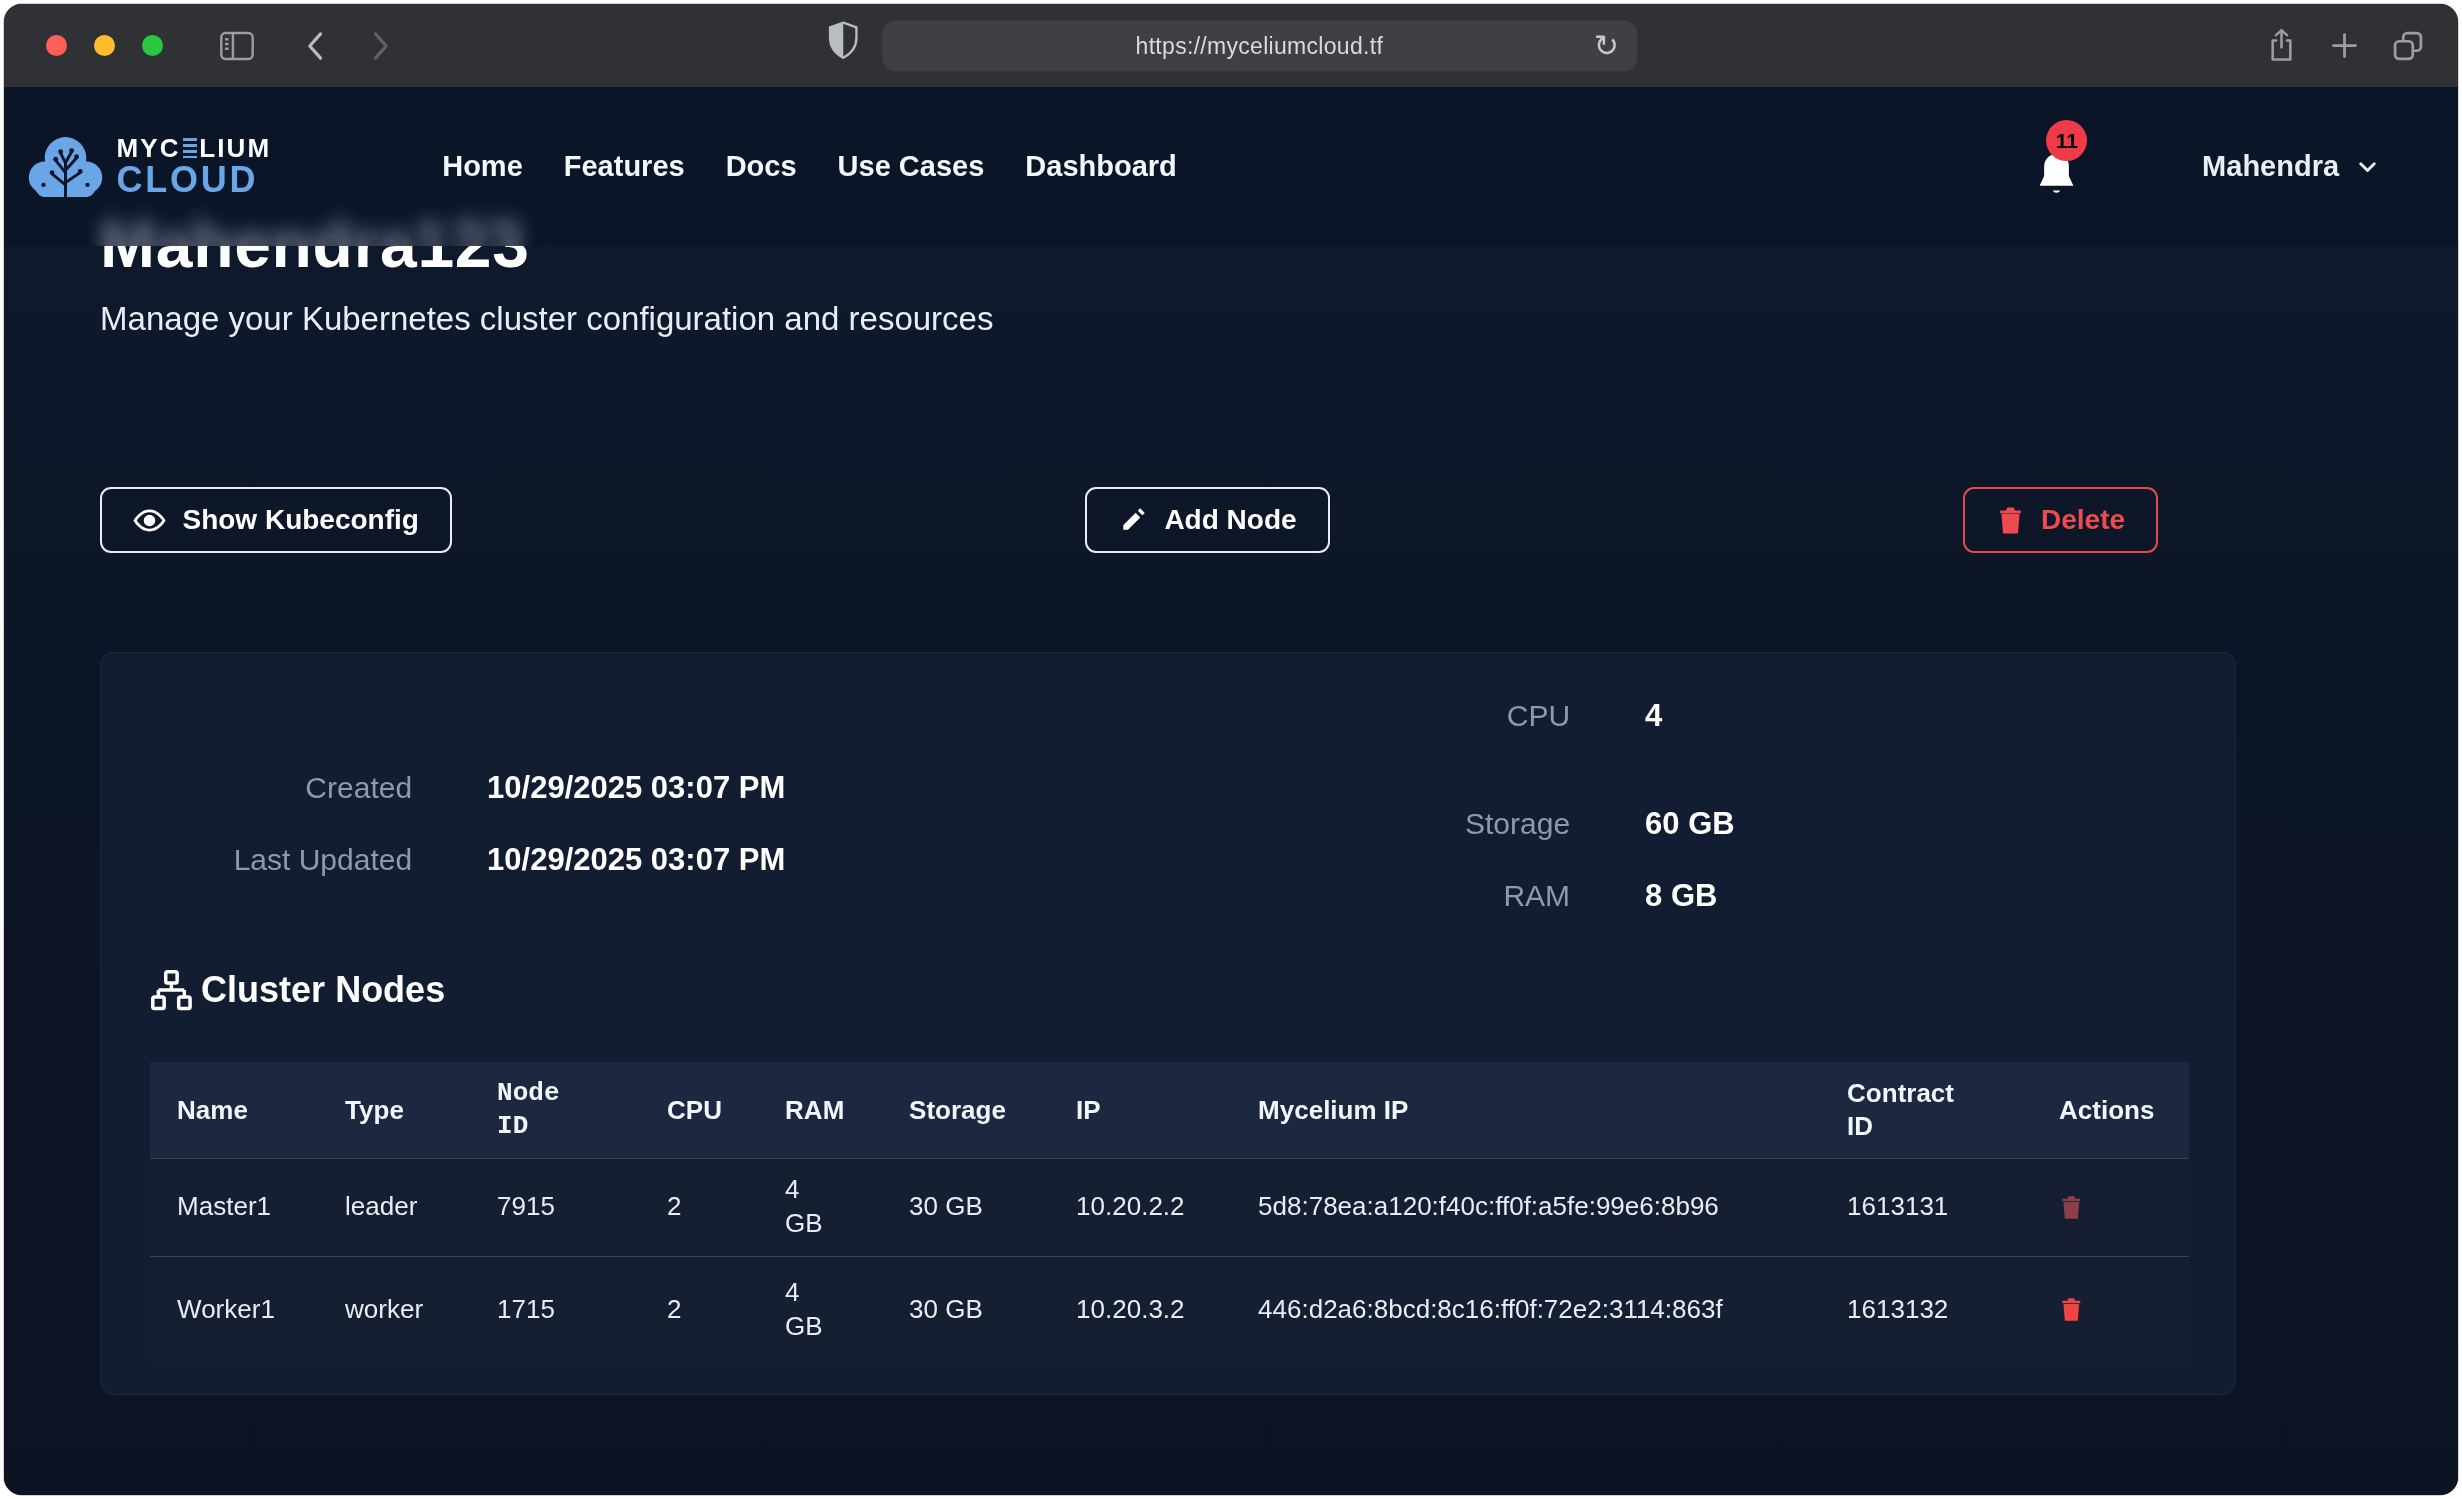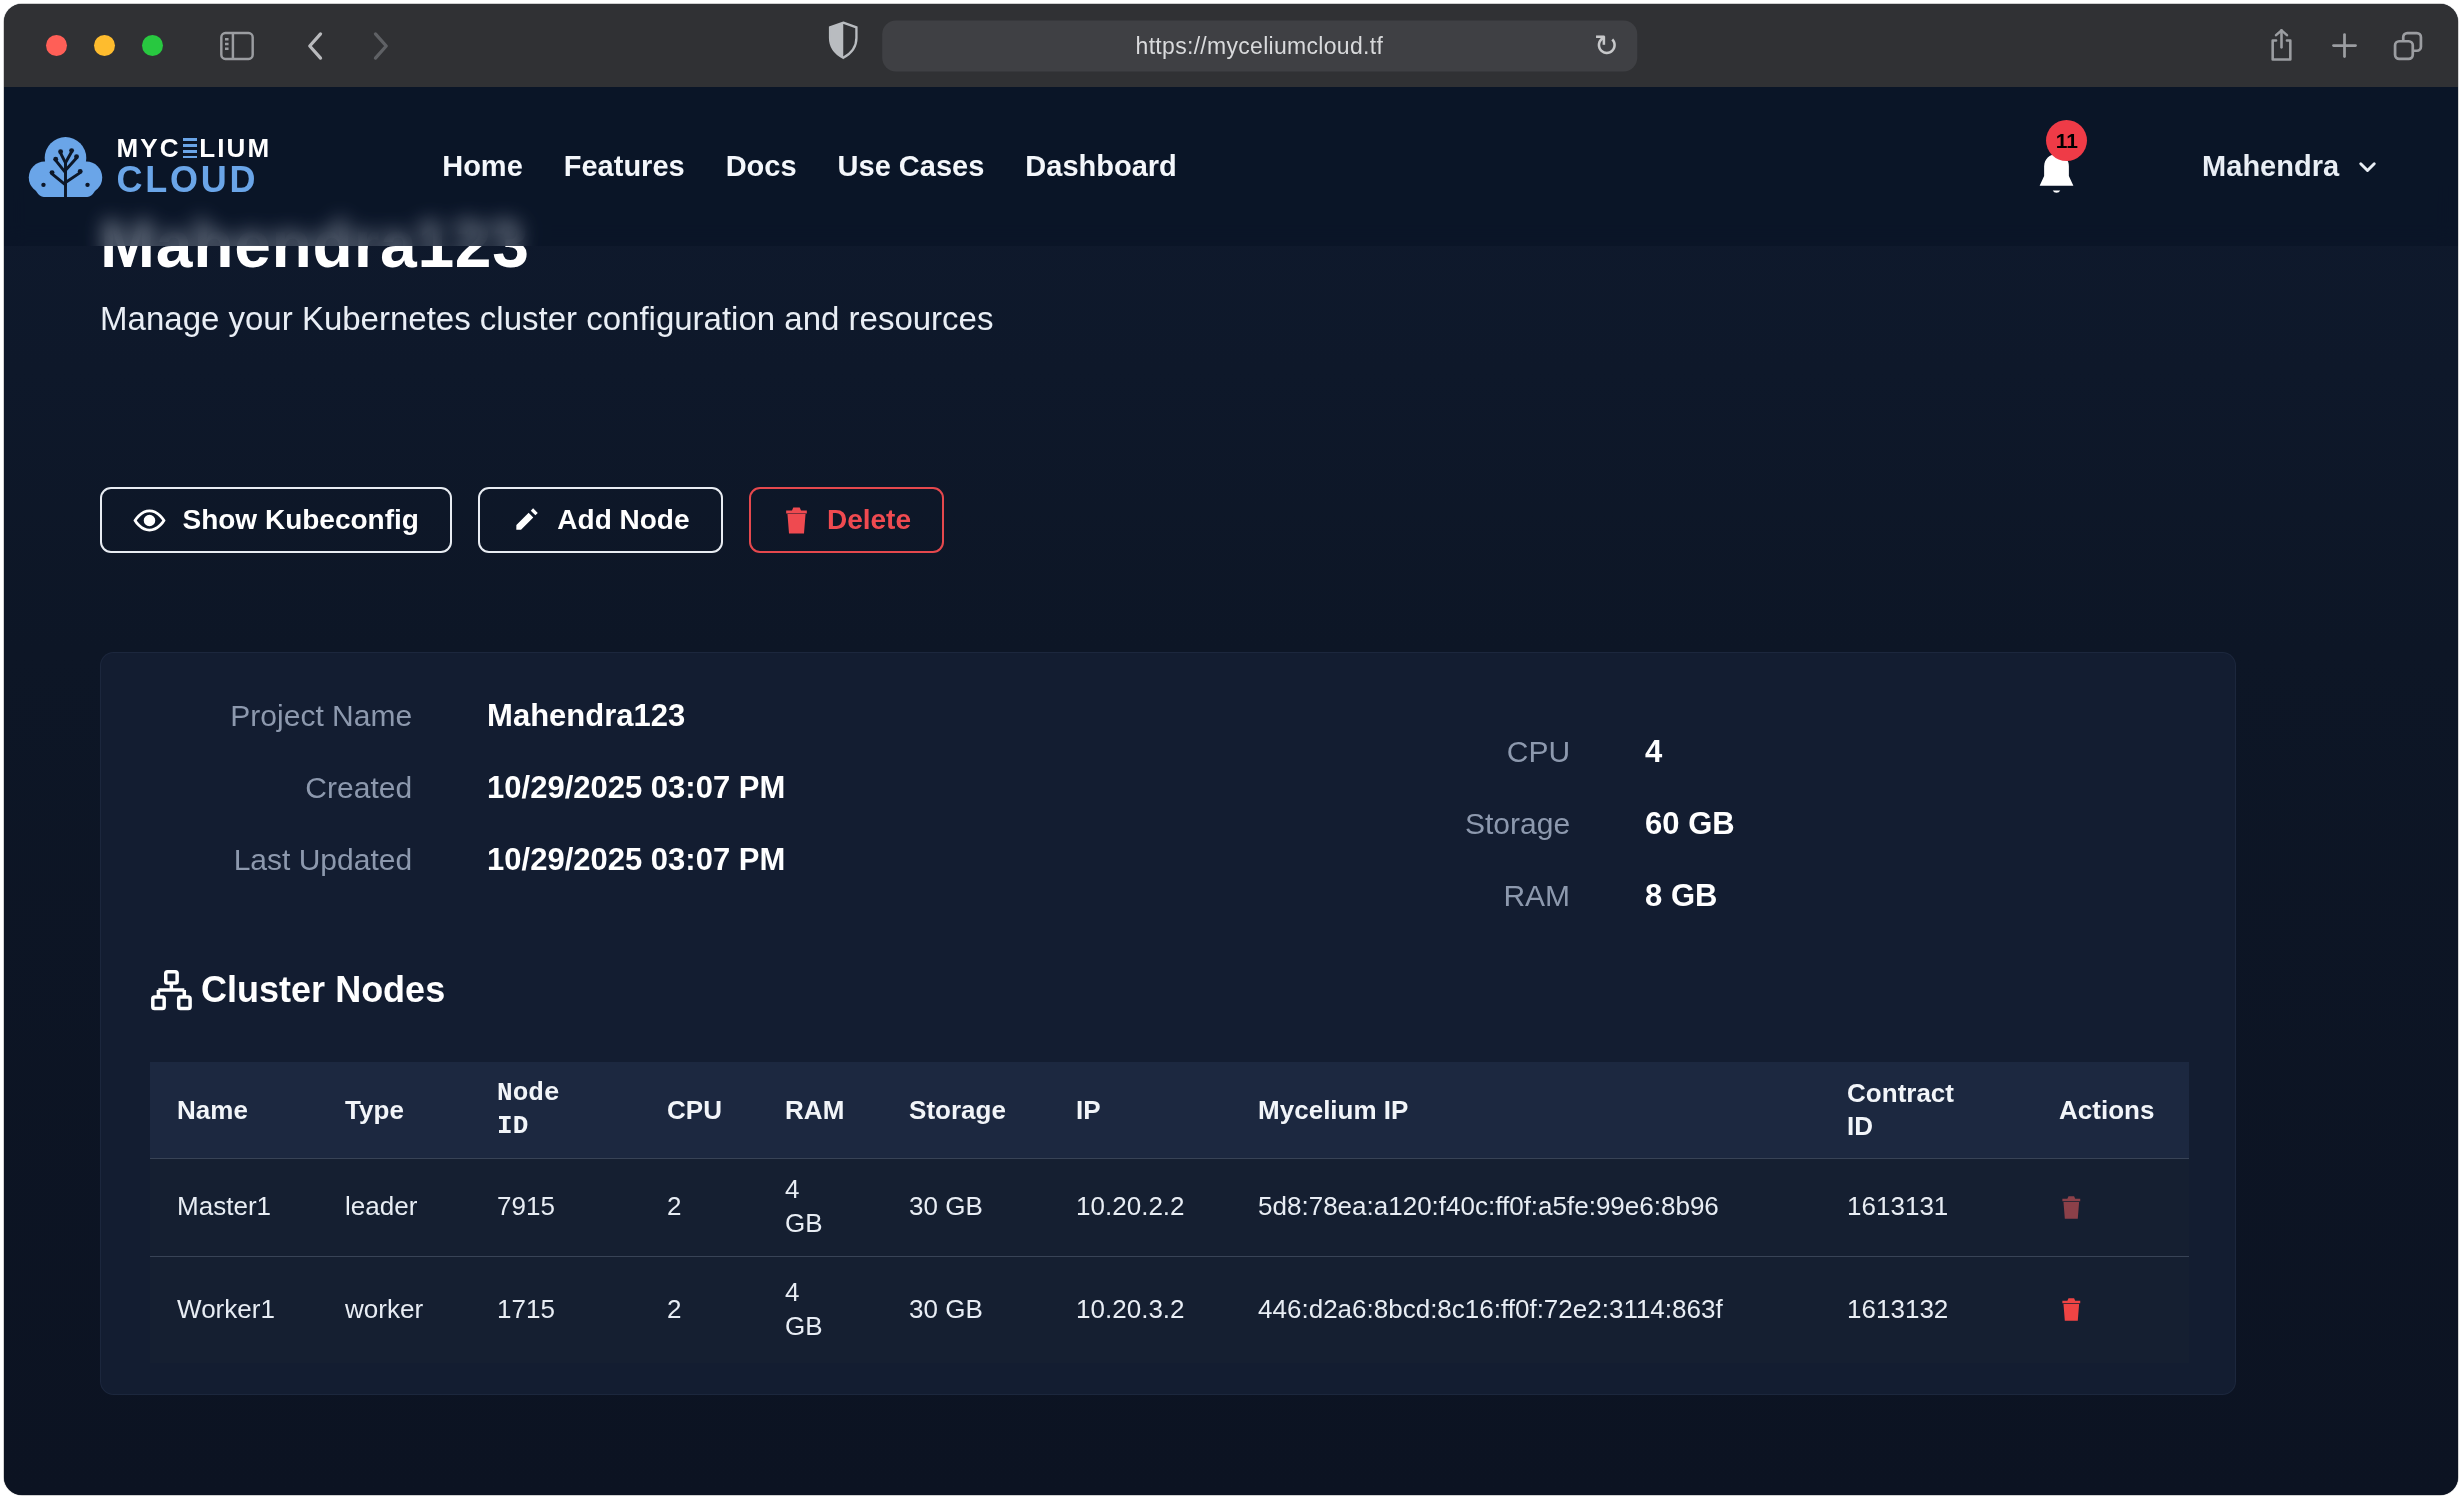--- a/index.html
+++ b/index.html
@@ -38,21 +38,21 @@
   .nav-link{font-size:29px;font-weight:700;color:#f4f7fb;cursor:pointer;}
   .nav-right{position:absolute;right:77px;display:flex;align-items:center;gap:123px;}
   .bell-wrap{position:relative;width:45px;height:49px;margin-top:16.4px;}
   .badge{position:absolute;top:-30px;left:12.3px;min-width:41px;height:41px;border-radius:50%;background:#ef3b47;color:#000000;font-size:21px;font-weight:700;display:flex;align-items:center;justify-content:center;}
   .user-menu{display:flex;align-items:center;gap:15px;color:#e9eef5;}
   .user-name{font-size:29px;font-weight:600;}
 
   .subtitle{position:absolute;left:96px;top:213px;font-size:33px;font-weight:400;color:#e9eef5;z-index:1;}
 
   
-  .actions-row{position:absolute;top:400px;left:96px;width:2058px;display:flex;justify-content:flex-start;gap:26px;z-index:1;}
+  .actions-row{position:absolute;top:400px;left:96px;width:2058px;display:flex;justify-content:space-between;gap:26px;z-index:1;}
   .btn{height:66px;border-radius:11px;display:flex;align-items:center;gap:16.4px;padding:0 31px;font-size:28px;font-weight:700;background:transparent;cursor:pointer;box-sizing:border-box;}
   .btn-outline{border:2.1px solid #e8ecf2;color:#ffffff;}
   .btn-danger{border:2.1px solid #e5484d;color:#ef4a50;}
 
   
   .card{position:absolute;left:96px;top:565px;width:2136px;height:743px;background:#131d31;border:0.7px solid rgba(125,145,185,.09);border-radius:13.7px;z-index:1;box-sizing:border-box;}
   .info-section{position:absolute;left:0;top:45px;width:100%;}
   .info-group{display:flex;align-items:baseline;}
   .info-group.left .info-label{width:311px;text-align:right;}
   .info-group.left .info-value{margin-left:75px;}
@@ -254,24 +254,20 @@
             </svg>
           </span>
           <span>Delete</span>
         </button>
       </div>
 
       <div class="card">
 
         <div class="info-section">
           <div class="info-line">
-            <div class="info-group left">
-              <span class="info-label">Project Name</span>
-              <span class="info-value">Mahendra123</span>
-            </div>
             <div class="info-group right">
               <span class="info-label">CPU</span>
               <span class="info-value">4</span>
             </div>
           </div>
           <div class="info-line">
             <div class="info-group left">
               <span class="info-label">Created</span>
               <span class="info-value">10/29/2025 03:07 PM</span>
             </div>

